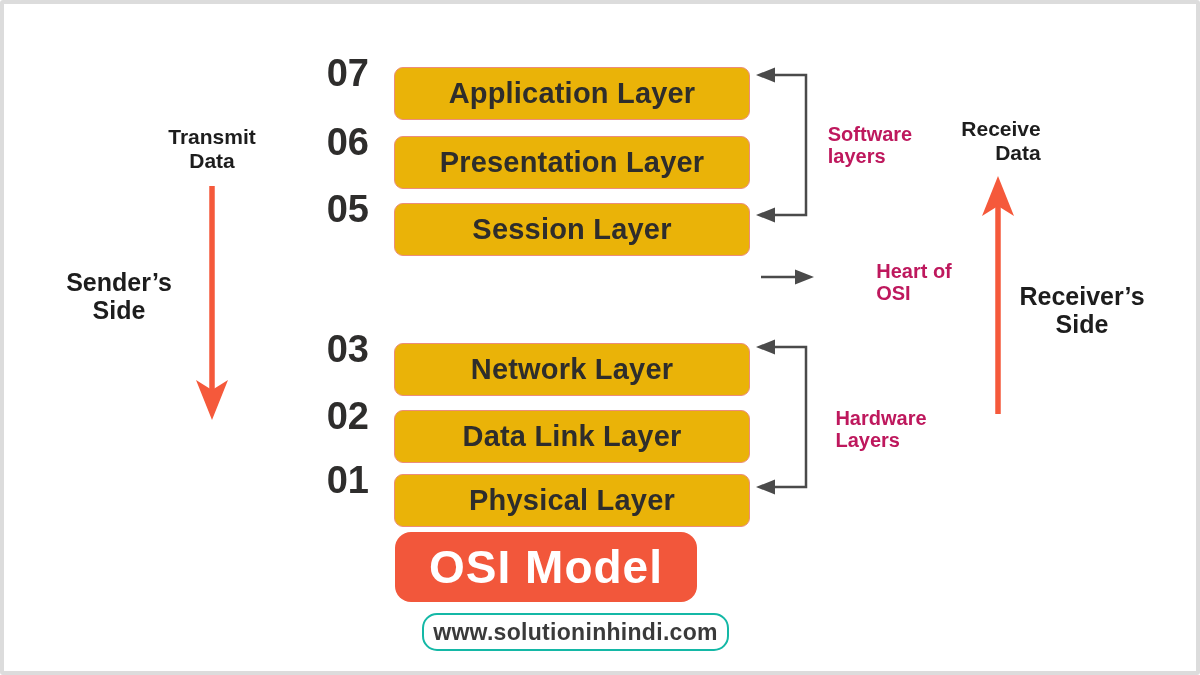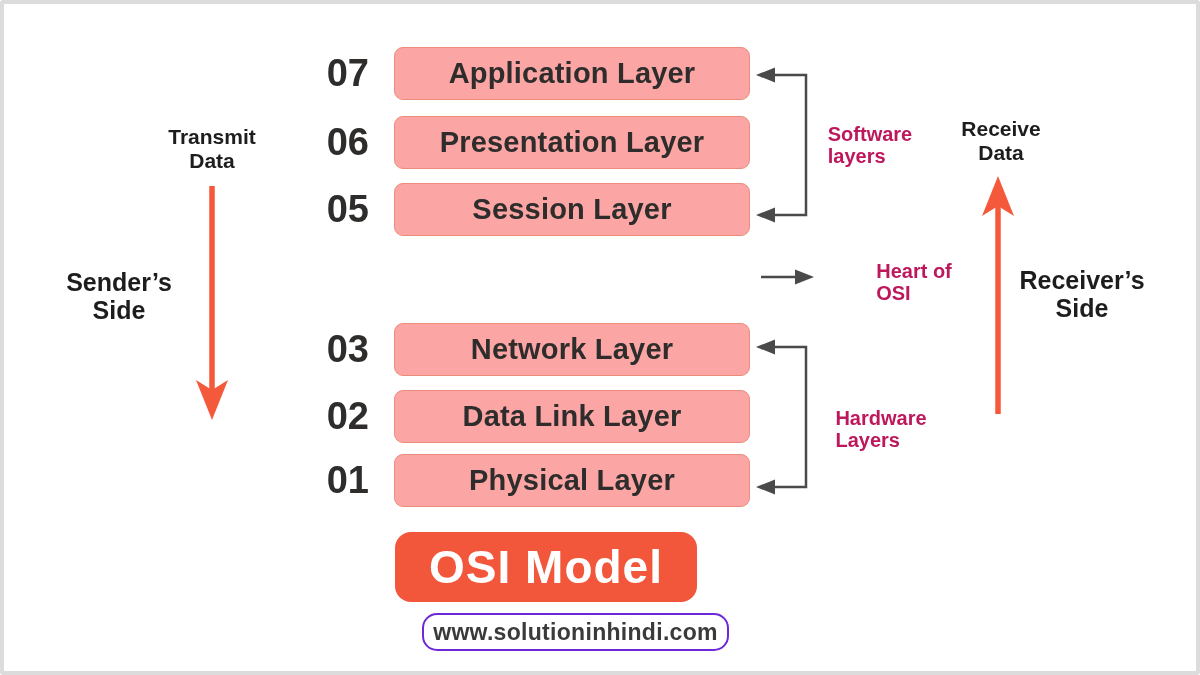--- a/index.html
+++ b/index.html
@@ -16,24 +16,25 @@
   .layer-row{position:absolute;left:0;width:100%;height:53px;}
   .layer-num{
     position:absolute;left:290px;width:75px;height:53px;
     line-height:53px;text-align:right;
     font-size:38px;font-weight:700;color:#2e2d2c;
   }
   .layer-box{
     position:absolute;left:390px;width:356px;height:53px;
     box-sizing:border-box;
     border:1.5px solid #ec8d7b;border-radius:9px;
-    background:#fca5a5;
+    background:#eab308;
     display:flex;align-items:center;justify-content:center;
     font-size:29px;font-weight:600;color:#2e2d2c;
     letter-spacing:0.2px;
+    margin-top:20px;
   }
   .side-label{
     position:absolute;
     font-weight:700;color:#1d1d1d;
     text-align:center;white-space:pre-line;line-height:1.12;
     transform:translateX(-50%);
   }
   .annot-label{
     position:absolute;
     font-weight:700;color:#be185d;
@@ -44,21 +45,21 @@
   #arrow-layer{position:absolute;left:0;top:0;pointer-events:none;}
   #osi-banner{
     position:absolute;left:391px;top:528px;width:302px;height:70px;
     background:#f2573b;border-radius:16px;
     display:flex;align-items:center;justify-content:center;
     color:#ffffff;font-size:46px;font-weight:800;letter-spacing:1px;
   }
   #website-box{
     position:absolute;left:418px;top:609px;width:307px;height:38px;
     box-sizing:border-box;
-    border:2px solid #6d28d9;border-radius:15px;
+    border:2px solid #14b8a6;border-radius:15px;
     background:#ffffff;
     display:flex;align-items:center;justify-content:center;
     color:#3a3a3a;font-size:23px;font-weight:700;letter-spacing:0.3px;
   }
 </style>
 </head>
 <body>
 
 <div id="canvas">
 
@@ -84,23 +85,23 @@
   </div>
   <div class="layer-row" style="top:450px">
     <div class="layer-num">01</div>
     <div class="layer-box">Physical Layer</div>
   </div>
 
   <div class="side-label" style="left:208px;top:121px;font-size:21px;">Transmit
 Data</div>
   <div class="side-label" style="left:115px;top:264px;font-size:25px;">Sender’s
 Side</div>
-  <div class="side-label" style="left:997px;top:113px;font-size:21px;">Receive
+  <div class="side-label" style="left:997px;top:113px;font-size:21px;text-align:right;">Receive
 Data</div>
-  <div class="side-label" style="left:1078px;top:262px;font-size:25px;">Receiver’s
+  <div class="side-label" style="left:1078px;top:278px;font-size:25px;">Receiver’s
 Side</div>
 
   <div class="annot-label" style="left:866px;top:119px;">Software
 layers</div>
   <div class="annot-label" style="left:866px;top:256px;margin-left:44px;">Heart of
 OSI</div>
   <div class="annot-label" style="left:877px;top:403px;">Hardware
 Layers</div>
 
   <svg id="arrow-layer" width="1200" height="675" viewBox="0 0 1200 675">

